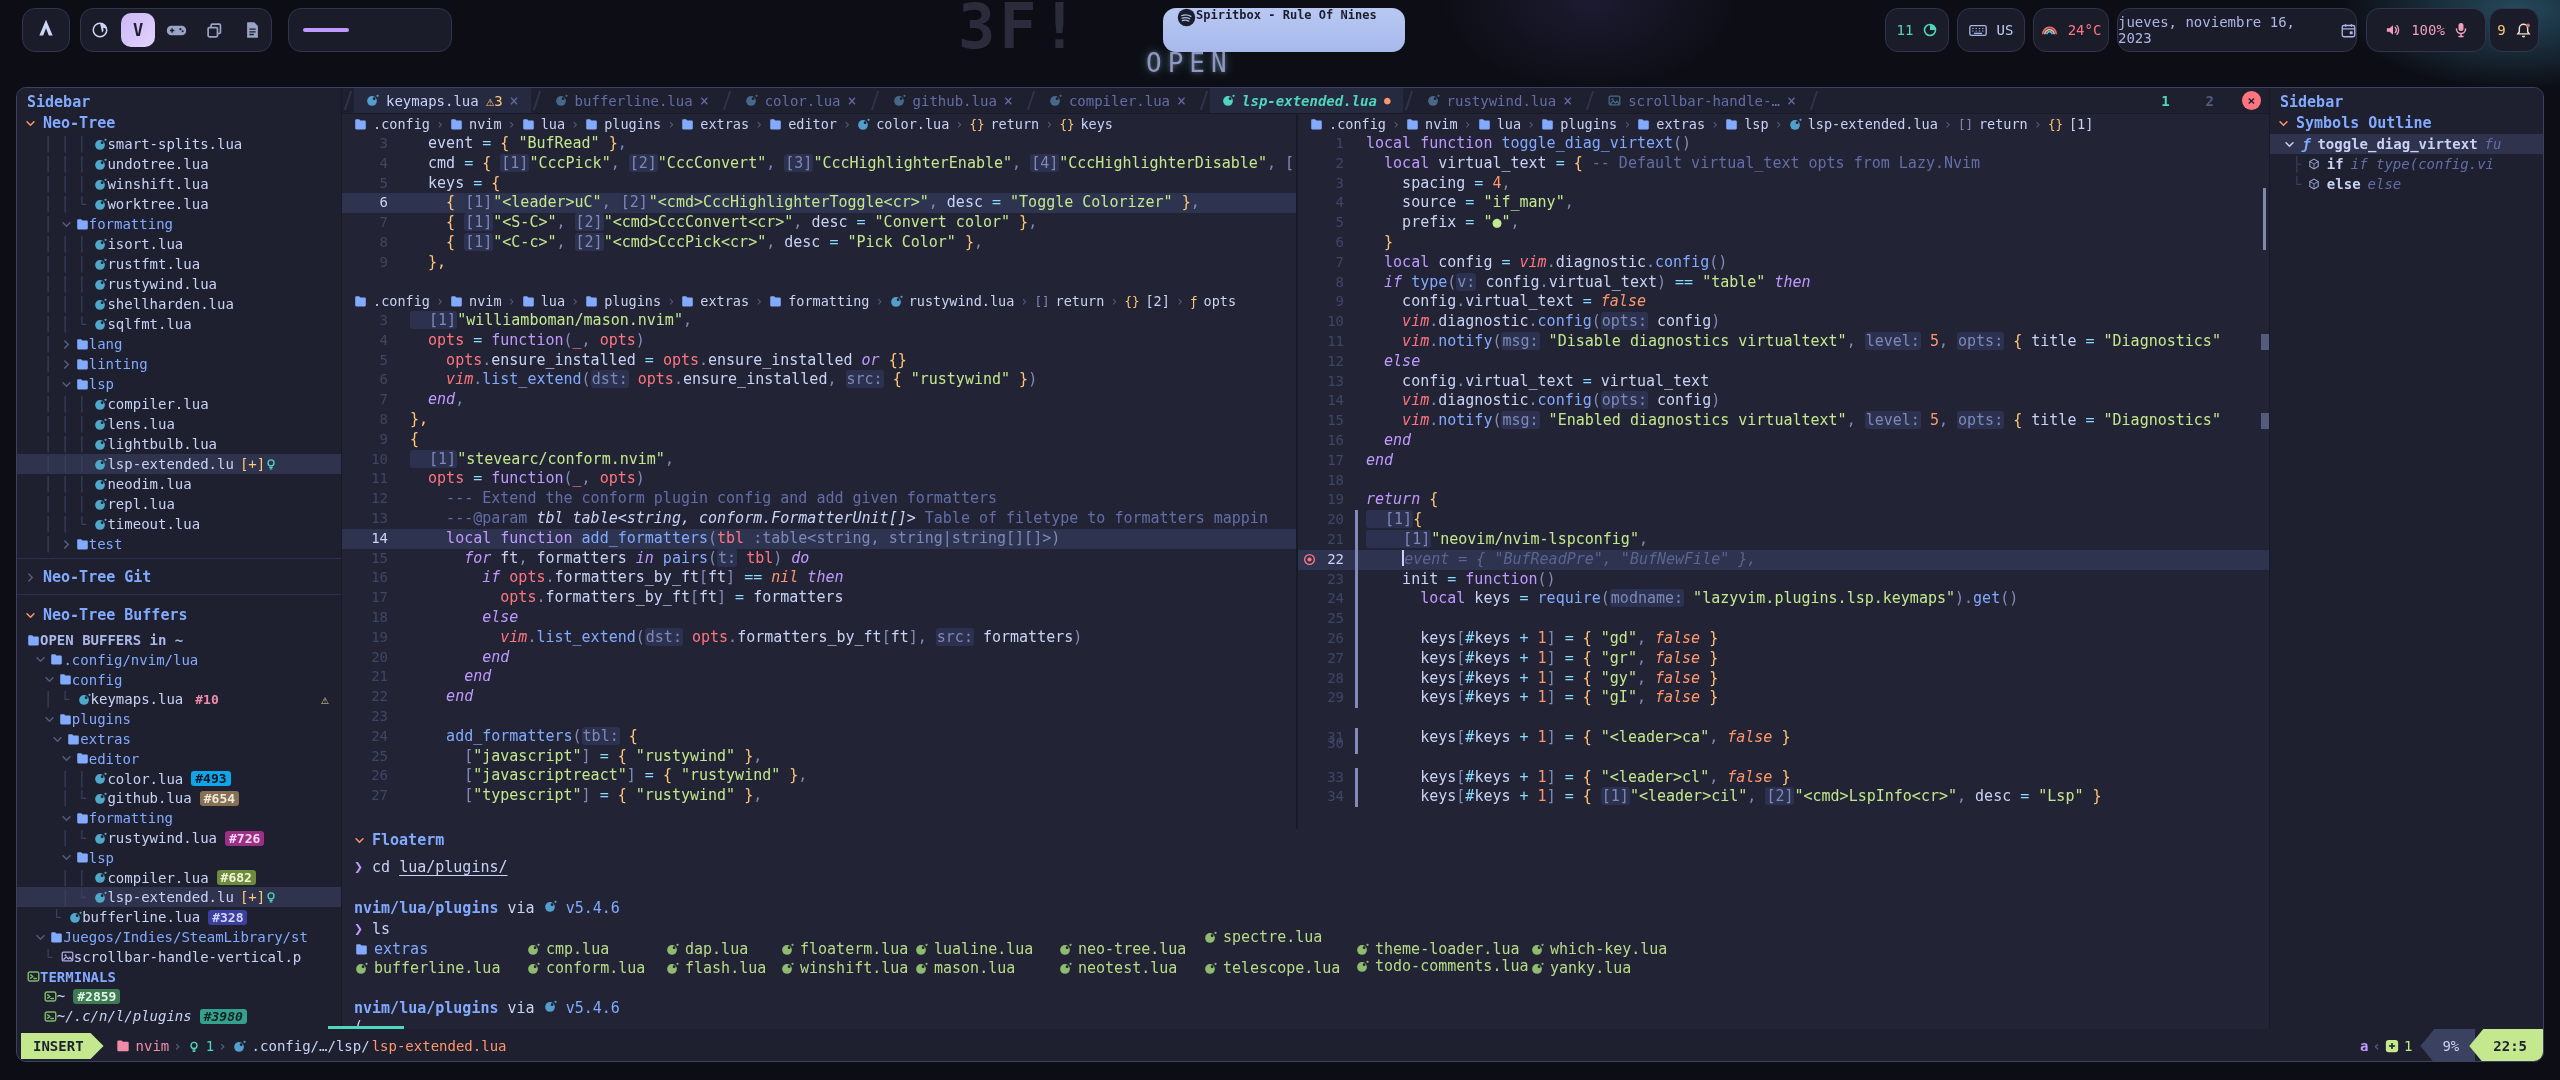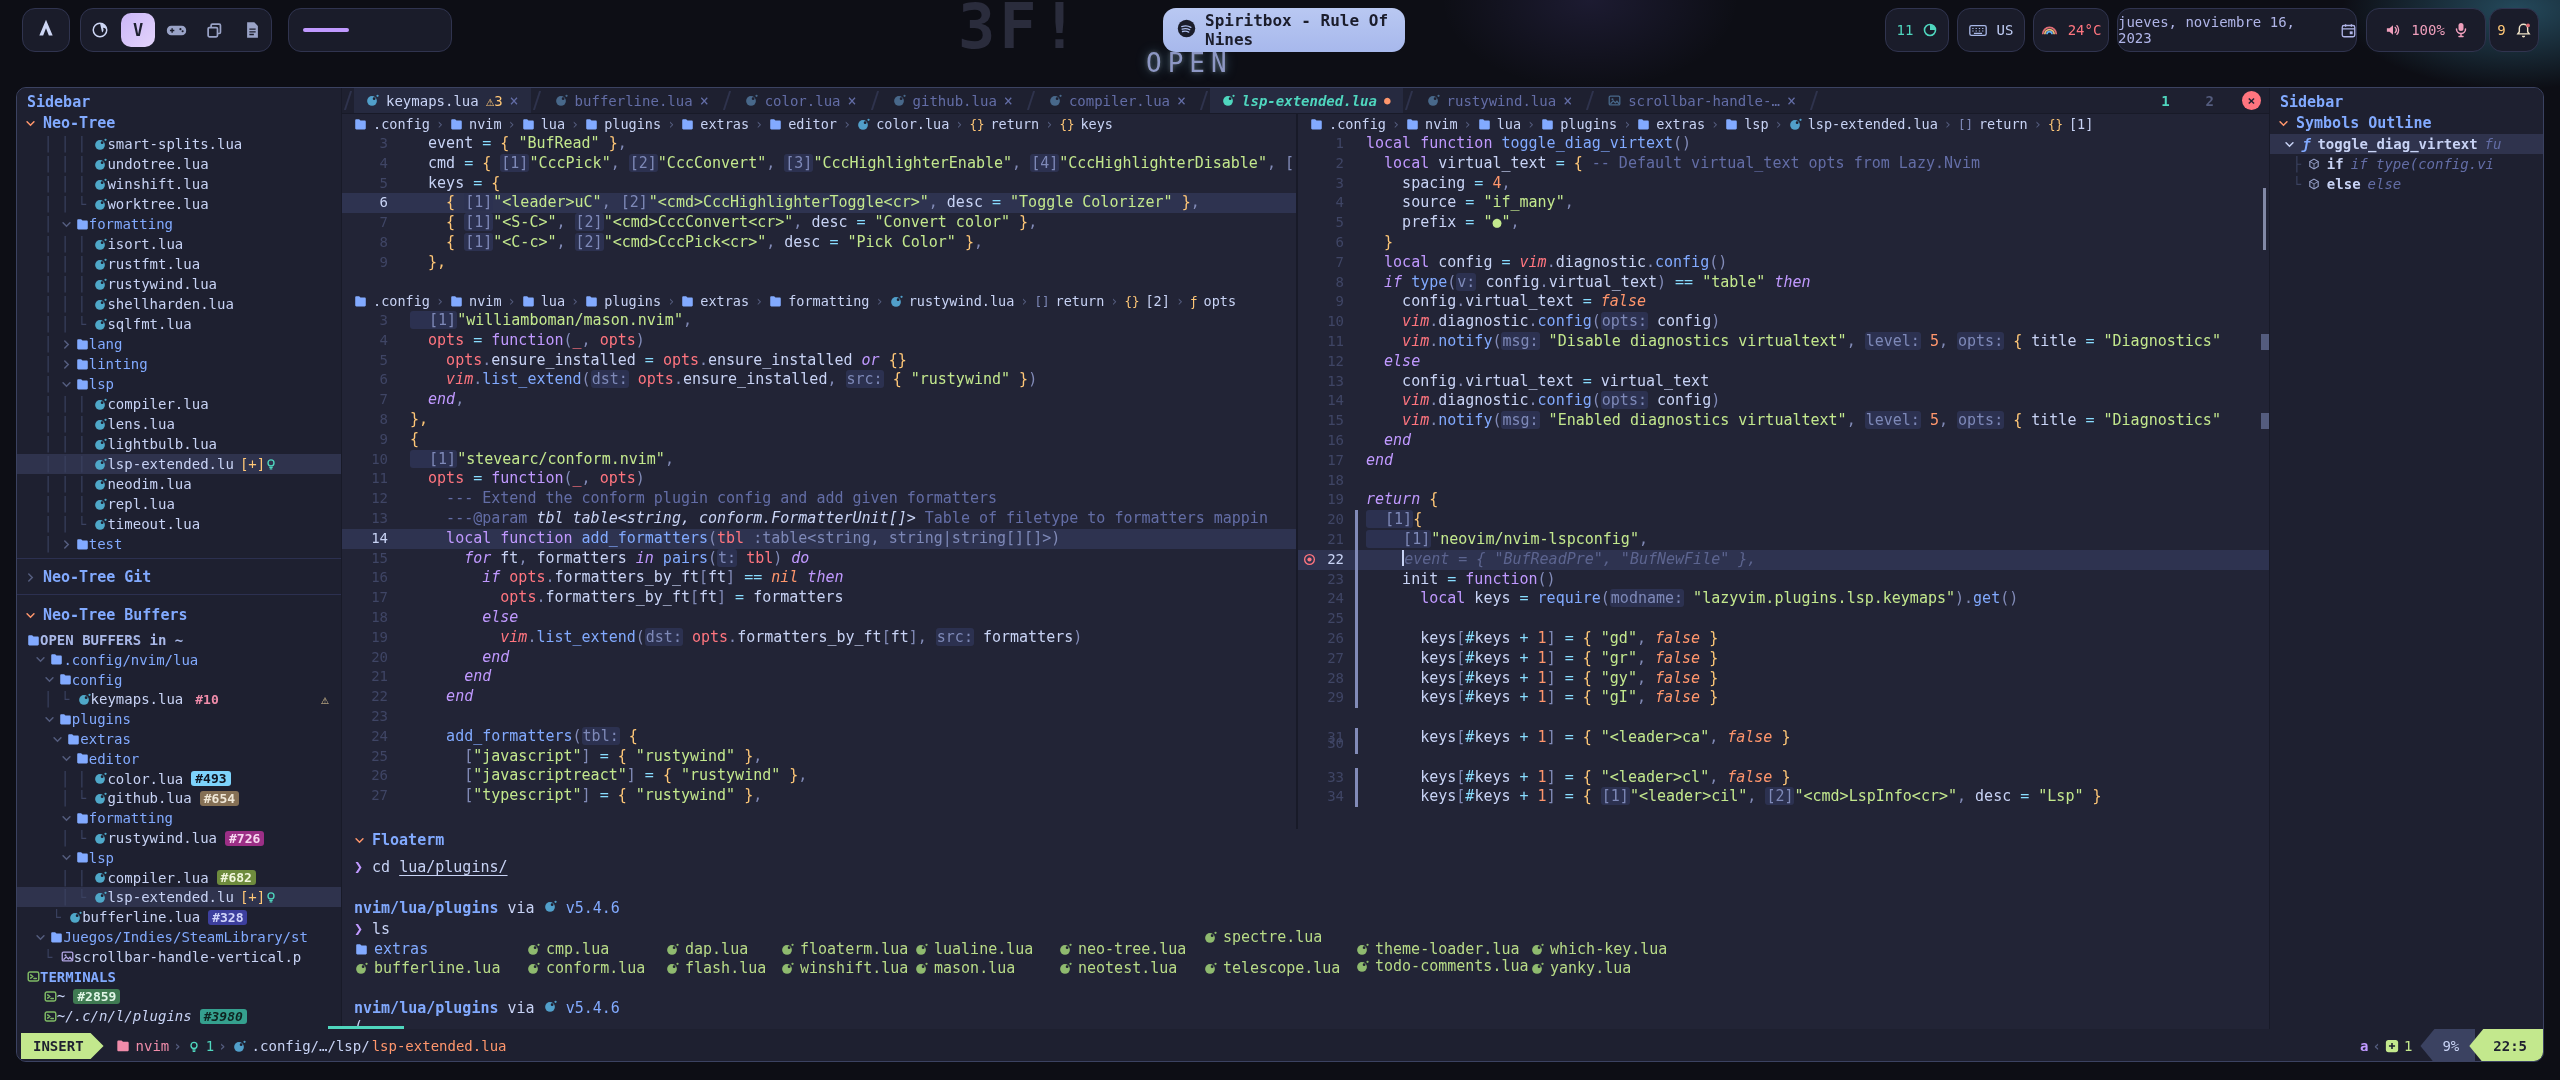--- a/index.html
+++ b/index.html
@@ -14,22 +14,22 @@
     background:radial-gradient(ellipse at 80% 10%, rgba(90,210,255,.30), transparent 70%); }
   .wall-glow2 { position:absolute; left:1440px; top:0; width:300px; height:90px;
     background:radial-gradient(ellipse at 50% 0%, rgba(140,120,255,.12), transparent 70%); }
   
   .pill { position:absolute; top:8px; height:44px; background:#1a1c2a; border:1.5px solid #30344f;
     border-radius:13px; display:flex; align-items:center; gap:10px; color:#c8d3f5; }
   .pill .txt { font-size:14px; }
   .dock-ico { width:34px; height:34px; display:flex; align-items:center; justify-content:center; border-radius:10px; }
   .dock-active { background:linear-gradient(135deg,#cbb6f7,#e3d4fb); color:#1e2030; font-weight:bold; font-size:17px; }
   .music-pill { position:absolute; top:8px; left:1163px; width:242px; height:44px; border-radius:13px;
-    background:linear-gradient(180deg,#b9c8f2,#a7b8ec); display:flex; align-items:center; gap:9px;
-    padding:0 14px; color:#1b1d2b; font-weight:bold; font-size:16px; }
+    background:linear-gradient(180deg,#b9c8f2,#a7b8ec); display:flex; 
+    padding:0 14px; color:#1b1d2b; font-weight:bold; font-size:12px; }
   .title-dash { width:46px; height:4px; border-radius:2px; background:#c099ff; margin-left:14px; }
   
   #window { position:absolute; left:16px; top:87px; width:2528px; height:975px;
     background:#222436; border:1.5px solid #3b4261; border-radius:10px; overflow:hidden; }
   .panel-title { position:absolute; left:10px; top:5px; font-size:15px; font-weight:bold; color:#82aaff; }
   
   #sidebar-left { position:absolute; left:0; top:0; width:325px; height:941px; background:#1e2030;
     border-right:1px solid #181a28; overflow:hidden; }
   #sidebar-right { position:absolute; left:2252px; top:0; width:276px; height:941px; background:#1e2030;
     border-left:1px solid #181a28; overflow:hidden; }
@@ -403,21 +403,21 @@
           </svg></span><span class="fold">extras</span></div>
       <div class="trow" style="top: 660.8px;"><span class="guides">    </span><span class="chev dim" style="margin-right: 4px;"><svg width="11" height="11" viewBox="0 0 16 16">
             <path d="M3 5.5 8 10.5 13 5.5" fill="none" stroke="currentColor" stroke-width="2.2" stroke-linecap="round"></path>
           </svg></span><span style="display: inline-flex; color: rgb(130, 170, 255);"><svg width="13" height="13" viewBox="0 0 16 16">
             <path fill="currentColor" d="M1.5 3c0-.8.6-1.4 1.4-1.4h3.4L8 3.2h5.1c.8 0 1.4.6 1.4 1.4v8c0 .8-.6 1.4-1.4 1.4H2.9c-.8 0-1.4-.6-1.4-1.4z"></path>
           </svg></span><span class="fold">editor</span></div>
       <div class="trow" style="top: 680.6px;"><span class="guides">    │ │ </span><span style="display: inline-flex; color: rgb(79, 168, 201);"><svg width="13" height="13" viewBox="0 0 16 16">
             <circle cx="7.4" cy="8.6" r="6" fill="currentColor"></circle>
             <circle cx="10" cy="5.8" r="1.7" fill="#1e2030"></circle>
             <circle cx="14.2" cy="2.2" r="1.4" fill="currentColor"></circle>
-          </svg></span><span>color.lua</span><span class="badge" style="background: #7dd3fc; color: rgb(16, 20, 32);">#493</span></div>
+          </svg></span><span>color.lua</span><span class="badge" style="background: #0ea5e9; color: rgb(16, 20, 32);">#493</span></div>
       <div class="trow" style="top: 700.4px;"><span class="guides">    │ └ </span><span style="display: inline-flex; color: rgb(79, 168, 201);"><svg width="13" height="13" viewBox="0 0 16 16">
             <circle cx="7.4" cy="8.6" r="6" fill="currentColor"></circle>
             <circle cx="10" cy="5.8" r="1.7" fill="#1e2030"></circle>
             <circle cx="14.2" cy="2.2" r="1.4" fill="currentColor"></circle>
           </svg></span><span>github.lua</span><span class="badge" style="background: rgb(133, 112, 85); color: rgb(240, 232, 216);">#654</span></div>
       <div class="trow" style="top: 720.2px;"><span class="guides">    </span><span class="chev dim" style="margin-right: 4px;"><svg width="11" height="11" viewBox="0 0 16 16">
             <path d="M3 5.5 8 10.5 13 5.5" fill="none" stroke="currentColor" stroke-width="2.2" stroke-linecap="round"></path>
           </svg></span><span style="display: inline-flex; color: rgb(130, 170, 255);"><svg width="13" height="13" viewBox="0 0 16 16">
             <path fill="currentColor" d="M1.5 3c0-.8.6-1.4 1.4-1.4h3.4L8 3.2h5.1c.8 0 1.4.6 1.4 1.4v8c0 .8-.6 1.4-1.4 1.4H2.9c-.8 0-1.4-.6-1.4-1.4z"></path>
           </svg></span><span class="fold">formatting</span></div>

